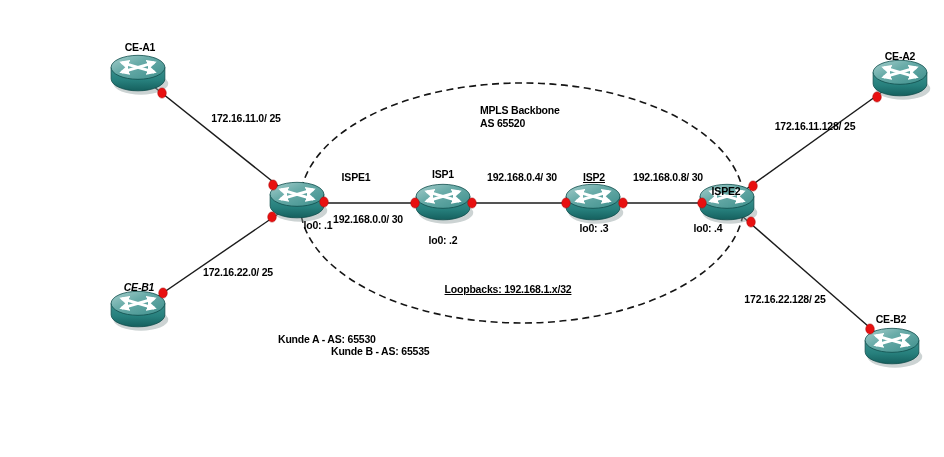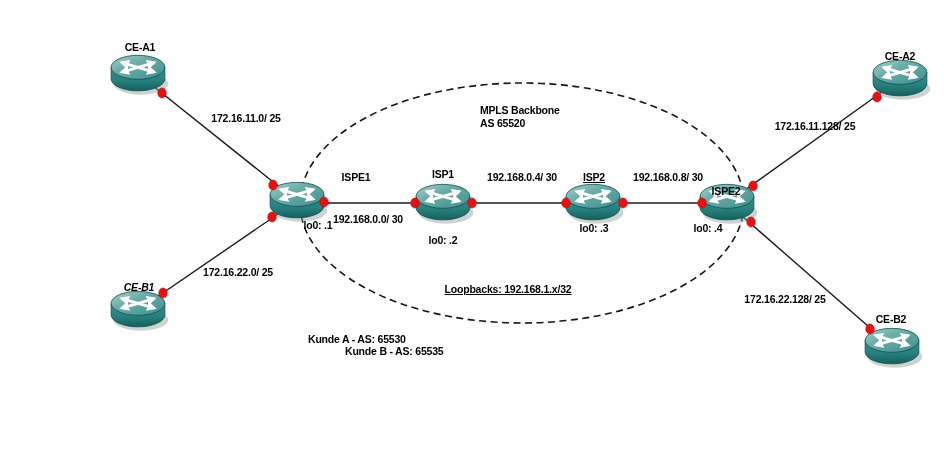--- a/index.html
+++ b/index.html
@@ -116,16 +116,16 @@
       <div class="lbl center" style="left: 318px; top: 225px; text-align: center;">lo0: .1</div>
       <div class="lbl center" style="left: 443px; top: 174px;">ISP1</div>
       <div class="lbl center" style="left: 443px; top: 240px;">lo0: .2</div>
       <div class="lbl center" style="left: 594px; top: 177px; text-decoration: underline;">ISP2</div>
       <div class="lbl center" style="left: 594px; top: 228px;">lo0: .3</div>
       <div class="lbl center" style="left: 726px; top: 191px;">ISPE2</div>
       <div class="lbl center" style="left: 708px; top: 228px;">lo0: .4</div>
       <div class="lbl center" style="left: 900px; top: 56px;">CE-A2</div>
       <div class="lbl center" style="left: 891px; top: 319px;">CE-B2</div>
       <div class="lbl center" style="left: 508px; top: 289px; text-decoration: underline;">Loopbacks: 192.168.1.x/32</div>
-      <div class="lbl vcenter" style="left: 308px; top: 339px; text-align: right;">Kunde A - AS: 65530</div>
-      <div class="lbl vcenter" style="left: 305px; top: 351px; padding-left: 40px;">Kunde B - AS: 65535</div>
+      <div class="lbl vcenter" style="left: 278px; top: 339px; text-align: right;">Kunde A - AS: 65530</div>
+      <div class="lbl vcenter" style="left: 291px; top: 351px; padding-left: 40px;">Kunde B - AS: 65535</div>
     </div>
 </div>
 
 </body></html>

